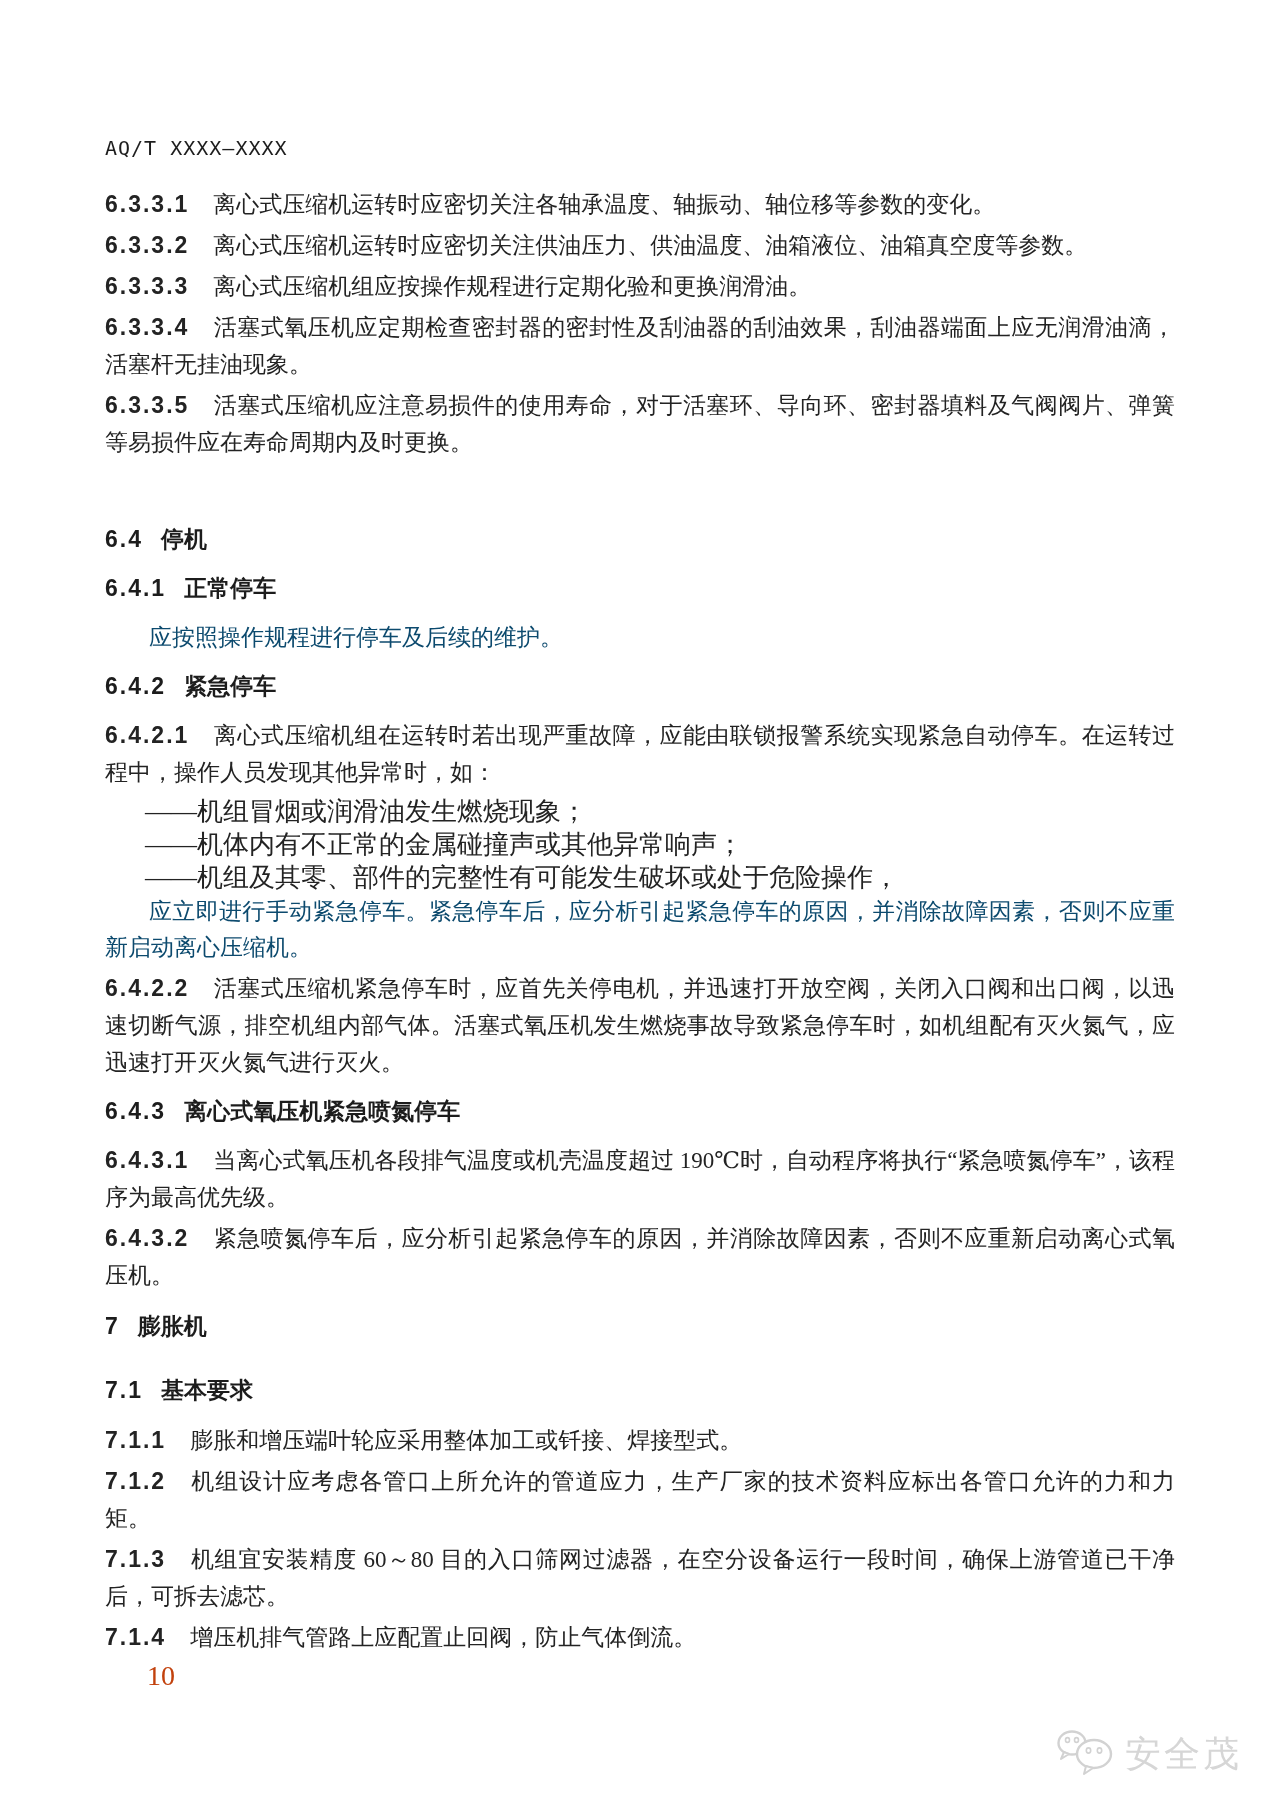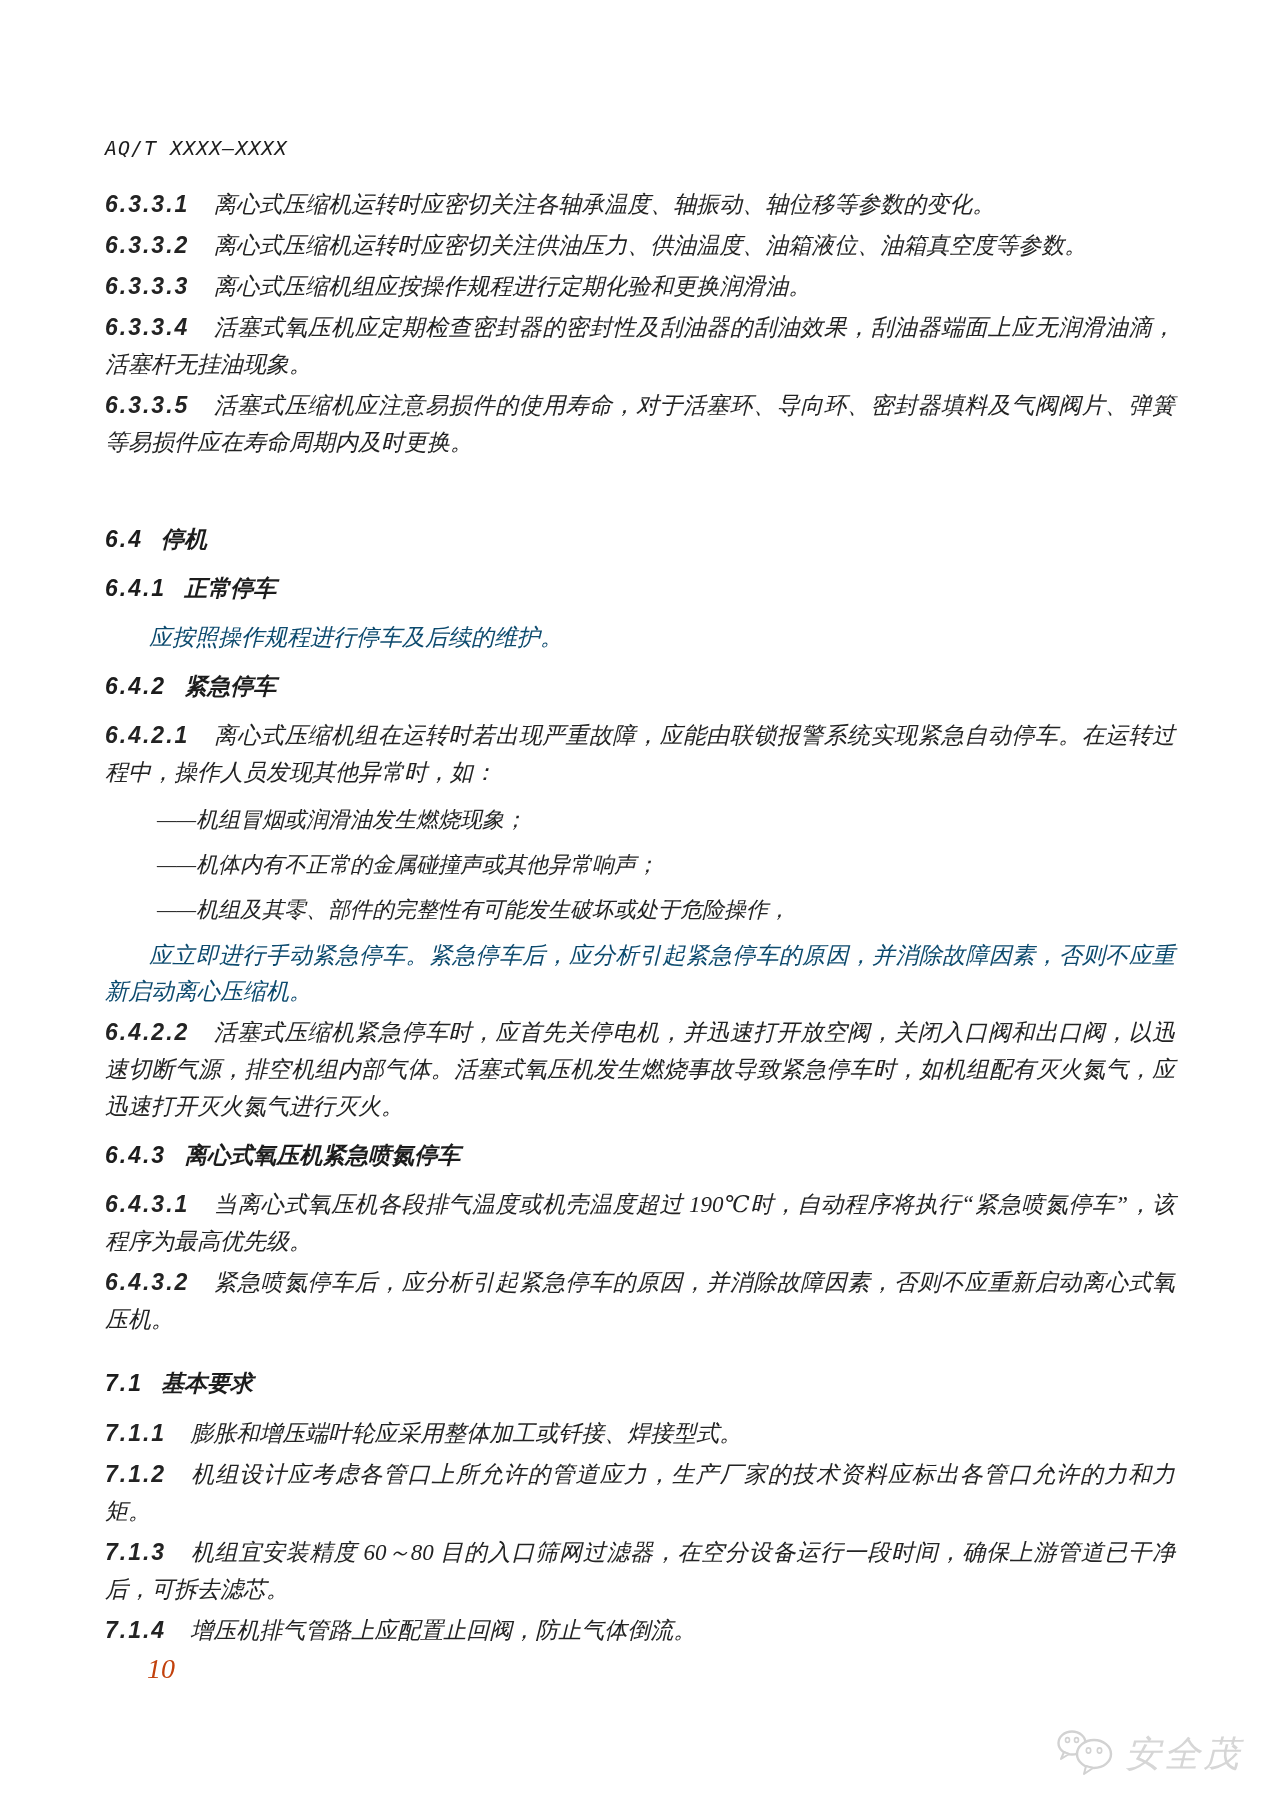--- a/index.html
+++ b/index.html
@@ -4,21 +4,20 @@
 <style>
   html,body{margin:0;padding:0;background:#ffffff;}
   .page{
     position:relative;
     width:1280px;
     height:1810px;
     background:#ffffff;
     overflow:hidden;
     color:#222;
     font-family:"Liberation Serif","DejaVu Serif",serif;
-    font-style:italic;
   }
   .content{
     padding:136px 105px 0 105px;
   }
   .doc-code{
     margin:0 0 26px 0;
     font-family:"DejaVu Sans Mono","Liberation Sans",sans-serif;
     font-size:20px;
     letter-spacing:1px;
     color:#1d1d1d;
@@ -59,22 +58,22 @@
     line-height:37px;
     text-align:justify;
     text-indent:44px;
     color:#0c4a6e;
   }
   .para-indent.tight{
     margin:0;
     line-height:36px;
   }
   .dash{
-    margin:12px;
-    font-size:22px;
+    margin:0;
+    font-size:26px;
     line-height:33px;
     padding-left:40px;
     color:#232323;
   }
   .page-number{
     margin:4px 0 0 42px;
     font-size:28px;
     color:#c2410c;
     font-family:"Liberation Serif","DejaVu Serif",serif;
   }
@@ -131,20 +130,21 @@
     <p class="para-indent tight">应立即进行手动紧急停车。紧急停车后，应分析引起紧急停车的原因，并消除故障因素，否则不应重新启动离心压缩机。</p>
 
     <p class="clause"><span class="cnum">6.4.2.2</span><span>活塞式压缩机紧急停车时，应首先关停电机，并迅速打开放空阀，关闭入口阀和出口阀，以迅速切断气源，排空机组内部气体。活塞式氧压机发生燃烧事故导致紧急停车时，如机组配有灭火氮气，应迅速打开灭火氮气进行灭火。</span></p>
 
     <p class="h3"><span class="hnum">6.4.3</span><span>离心式氧压机紧急喷氮停车</span></p>
 
     <p class="clause"><span class="cnum">6.4.3.1</span><span>当离心式氧压机各段排气温度或机壳温度超过 190℃时，自动程序将执行“紧急喷氮停车”，该程序为最高优先级。</span></p>
 
     <p class="clause"><span class="cnum">6.4.3.2</span><span>紧急喷氮停车后，应分析引起紧急停车的原因，并消除故障因素，否则不应重新启动离心式氧压机。</span></p>
 
+    <p class="h1"><span class="hnum">7</span><span>膨胀机</span></p>
 
     <p class="h2 second"><span class="hnum">7.1</span><span>基本要求</span></p>
 
     <p class="clause"><span class="cnum">7.1.1</span><span>膨胀和增压端叶轮应采用整体加工或钎接、焊接型式。</span></p>
 
     <p class="clause"><span class="cnum">7.1.2</span><span>机组设计应考虑各管口上所允许的管道应力，生产厂家的技术资料应标出各管口允许的力和力矩。</span></p>
 
     <p class="clause"><span class="cnum">7.1.3</span><span>机组宜安装精度 60～80 目的入口筛网过滤器，在空分设备运行一段时间，确保上游管道已干净后，可拆去滤芯。</span></p>
 
     <p class="clause"><span class="cnum">7.1.4</span><span>增压机排气管路上应配置止回阀，防止气体倒流。</span></p>

